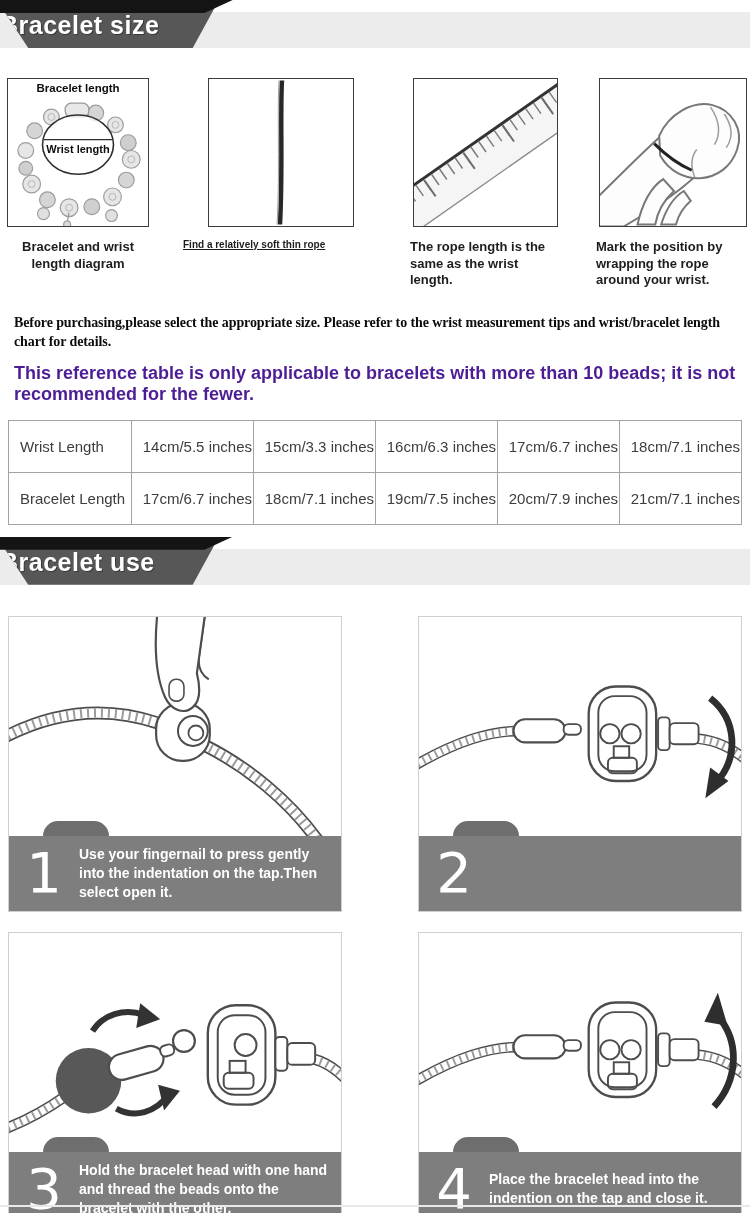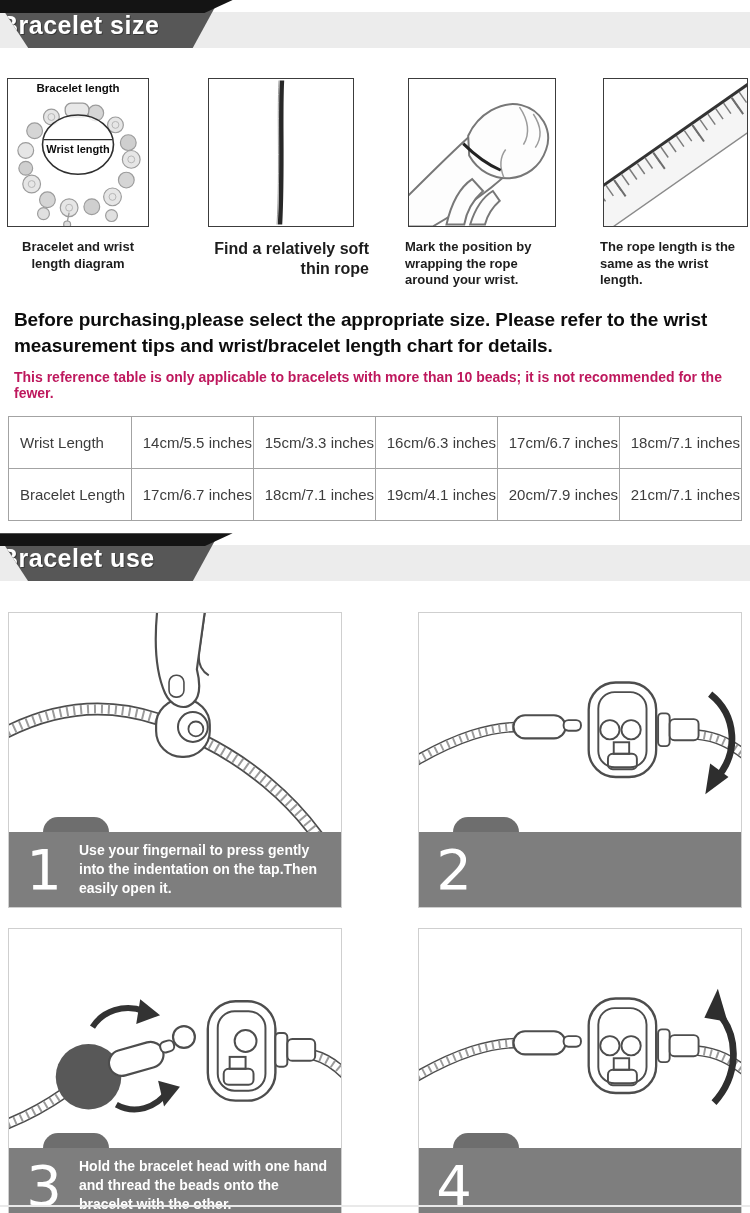--- a/index.html
+++ b/index.html
@@ -22,33 +22,33 @@
   .measure-row{display:flex;margin:28px 0 0 7px;height:208px;}
   .m-col{flex:0 0 auto;}
   .c1{width:176px;} .c2{width:186px;} .c3{width:190px;} .c4{width:191px;}
   .img-box{position:relative;height:149px;border:1.5px solid #3c3c3c;background:#fff;box-sizing:border-box;}
   .c1 .img-box{width:142px;}
   .c2 .img-box{width:146px;margin-left:25px;}
   .c3 .img-box{width:148px;margin-left:39px;}
   .c4 .img-box{width:145px;margin-left:44px;}
   .m-cap{font-size:13px;font-weight:700;color:#1d1d1d;line-height:1.28;margin-top:12px;}
   .c1 .m-cap{width:142px;text-align:center;}
-  .c2 .m-cap{width:186px;text-align:right;font-size:16px;}
+  .c2 .m-cap{width:186px;text-align:left;font-size:10px;text-decoration:underline;}
   .c3 .m-cap{width:158px;margin-left:36px;text-align:left;}
   .c4 .m-cap{width:152px;margin-left:41px;text-align:left;}
   .img-box svg{display:block;width:100%;height:100%;}
   .lbl-top{position:absolute;top:3px;left:0;width:100%;text-align:center;
            font-size:11.5px;font-weight:700;color:#0d0d0d;}
   .lbl-inner{position:absolute;top:64px;left:0;width:100%;text-align:center;
            font-size:11px;font-weight:700;color:#0d0d0d;}
 
   
-  .notice-bold{margin:21px 14px 0;font-size:19px;font-weight:700;color:#0c0c0c;
-               line-height:1.35;letter-spacing:-.1px;}
-  .notice-red{margin:11px 14px 0;font-size:14px;font-weight:700;color:#be185d;}
+  .notice-bold{margin:28px 14px 0;font-size:14px;font-weight:700;color:#0c0c0c;
+               line-height:1.35;letter-spacing:-.1px;font-family:Liberation Serif, serif;}
+  .notice-red{margin:11px 14px 0;font-size:18px;font-weight:700;color:#4c1d95;}
 
   
   .size-table{margin:15px 8px 0;width:734px;border-collapse:collapse;table-layout:fixed;}
   .size-table td{border:1px solid #a3a3a3;height:49px;font-size:15px;color:#3d3d3d;
                  text-align:right;background:#fff;}
   .size-table td.rowlabel{text-align:left;padding-left:11px;width:110px;}
 
   .banner.second{margin-top:12px;}
 
   
@@ -127,69 +127,69 @@
     <figure class="m-col c2" style="margin:0">
       <div class="img-box">
         <svg viewBox="0 0 146 146">
           <path d="M74 0 C 72 36 75 90 72 146" fill="none" stroke="#282828" stroke-width="4.5"></path>
           <path d="M71 0 C 69 36 72 90 69 146" fill="none" stroke="#9a9a9a" stroke-width="1"></path>
         </svg>
       </div>
       <figcaption class="m-cap">Find a relatively soft thin rope</figcaption>
     </figure>
 
+    <figure class="m-col c4" style="margin:0">
+      <div class="img-box">
+        <svg viewBox="0 0 145 146">
+          <g transform="rotate(-35 72 80)">
+            <rect x="-45" y="60" width="240" height="40" rx="3" fill="#f5f5f5" stroke="#8a8a8a" stroke-width="1.4"></rect>
+            <line x1="-45" y1="60" x2="195" y2="60" stroke="#333" stroke-width="3"></line>
+            <line x1="-40" y1="68" x2="192" y2="68" stroke="#7c7c7c" stroke-width="13" stroke-dasharray="1.5 8.2"></line>
+            <line x1="-40" y1="72" x2="192" y2="72" stroke="#6d6d6d" stroke-width="20" stroke-dasharray="2 46.5"></line>
+          </g>
+        </svg>
+      </div>
+      <figcaption class="m-cap">The rope length is the same as the wrist length.</figcaption>
+    </figure>
+
     <figure class="m-col c3" style="margin:0">
       <div class="img-box">
         <svg viewBox="0 0 148 146">
           <path d="M-4 120 C 22 94 42 74 62 56 L 98 96 C 76 116 52 132 24 148 L -4 148 Z" fill="#fdfdfd" stroke="#777" stroke-width="2"></path>
           <path d="M 60 56 C 70 34 94 20 114 25 C 134 30 146 50 139 70 C 133 88 118 98 102 99 C 86 100 70 92 61 76 Z" fill="#fdfdfd" stroke="#777" stroke-width="2"></path>
           <path d="M 112 27 C 121 40 123 54 116 65" fill="none" stroke="#9b9b9b" stroke-width="1.5"></path>
           <path d="M 126 34 C 134 46 135 58 128 68" fill="none" stroke="#9b9b9b" stroke-width="1.5"></path>
           <path d="M 96 98 C 92 88 92 78 98 70" fill="none" stroke="#9b9b9b" stroke-width="1.5"></path>
           <path d="M 55 64 C 66 75 79 85 93 91" fill="none" stroke="#222" stroke-width="3"></path>
           <path d="M 38 146 C 43 124 52 108 64 100 L 75 112 C 64 122 58 134 56 146 Z" fill="#fdfdfd" stroke="#777" stroke-width="2"></path>
           <path d="M 62 146 C 67 130 75 118 85 112 L 92 122 C 83 130 79 138 77 146 Z" fill="#fdfdfd" stroke="#777" stroke-width="2"></path>
         </svg>
       </div>
       <figcaption class="m-cap">Mark the position by wrapping the rope around your wrist.</figcaption>
-    </figure>
-
-    <figure class="m-col c4" style="margin:0">
-      <div class="img-box">
-        <svg viewBox="0 0 145 146">
-          <g transform="rotate(-35 72 80)">
-            <rect x="-45" y="60" width="240" height="40" rx="3" fill="#f5f5f5" stroke="#8a8a8a" stroke-width="1.4"></rect>
-            <line x1="-45" y1="60" x2="195" y2="60" stroke="#333" stroke-width="3"></line>
-            <line x1="-40" y1="68" x2="192" y2="68" stroke="#7c7c7c" stroke-width="13" stroke-dasharray="1.5 8.2"></line>
-            <line x1="-40" y1="72" x2="192" y2="72" stroke="#6d6d6d" stroke-width="20" stroke-dasharray="2 46.5"></line>
-          </g>
-        </svg>
-      </div>
-      <figcaption class="m-cap">The rope length is the same as the wrist length.</figcaption>
     </figure>
   </div>
 
   <p class="notice-bold">Before purchasing,please select the appropriate size. Please refer to the wrist measurement tips and wrist/bracelet length chart for details.</p>
   <p class="notice-red">This reference table is only applicable to bracelets with more than 10 beads; it is not recommended for the fewer.</p>
 
   <table class="size-table">
     <tbody>
       <tr>
         <td class="rowlabel">Wrist Length</td>
         <td>14cm/5.5 inches</td>
         <td>15cm/3.3 inches</td>
         <td>16cm/6.3 inches</td>
         <td>17cm/6.7 inches</td>
         <td>18cm/7.1 inches</td>
       </tr>
       <tr>
         <td class="rowlabel">Bracelet Length</td>
         <td>17cm/6.7 inches</td>
         <td>18cm/7.1 inches</td>
-        <td>19cm/4.1 inches</td>
+        <td>19cm/7.5 inches</td>
         <td>20cm/7.9 inches</td>
         <td>21cm/7.1 inches</td>
       </tr>
     </tbody>
   </table>
 
   <header class="banner second">
     <div class="banner-bar"></div>
     <div class="banner-shape">
       <div class="banner-body">
@@ -214,21 +214,21 @@
           <circle cx="185" cy="114" r="15" fill="#fff" stroke="#4d4d4d" stroke-width="2"></circle>
           <circle cx="188" cy="116" r="7.5" fill="#fff" stroke="#4d4d4d" stroke-width="1.8"></circle>
           <path d="M197 -2 L 191 40 C 190 52 194 58 201 62" fill="none" stroke="#4d4d4d" stroke-width="2"></path>
           <path d="M149 -2 C 146 30 148 60 157 80 C 163 93 176 98 185 90 C 193 83 192 68 189 56 L 197 -2 Z" fill="#fff" stroke="#4d4d4d" stroke-width="2.2"></path>
           <rect x="161" y="62" width="15" height="22" rx="7" fill="#fff" stroke="#4d4d4d" stroke-width="1.6"></rect>
         </svg>
       </div>
       <div class="step-bar">
         <div class="bump"></div>
         <span class="step-num">1</span>
-        <p class="step-text">Use your fingernail to press gently into the indentation on the tap.Then easily open it.</p>
+        <p class="step-text">Use your fingernail to press gently into the indentation on the tap.Then select open it.</p>
       </div>
     </div>
 
     <div class="step-panel">
       <div class="step-img">
         <svg viewBox="0 0 334 219">
           <path d="M-8 152 C 40 124 74 114 106 114" fill="none" stroke="#4d4d4d" stroke-width="11"></path>
           <path d="M-8 152 C 40 124 74 114 106 114" fill="none" stroke="#fff" stroke-width="8"></path>
           <path d="M-8 152 C 40 124 74 114 106 114" fill="none" stroke="#9b9b9b" stroke-width="8" stroke-dasharray="2 5"></path>
           <path d="M288 122 C 310 124 324 132 342 146" fill="none" stroke="#4d4d4d" stroke-width="11"></path>
@@ -308,18 +308,19 @@
           <rect x="196" y="142" width="30" height="16" rx="5" fill="none" stroke="#4d4d4d" stroke-width="2"></rect>
           <rect x="248" y="100" width="12" height="34" rx="4" fill="#fff" stroke="#4d4d4d" stroke-width="2"></rect>
           <rect x="260" y="106" width="30" height="22" rx="5" fill="#fff" stroke="#4d4d4d" stroke-width="2"></rect>
           <path d="M 306 176 C 330 150 334 110 310 82" fill="none" stroke="#2e2e2e" stroke-width="7"></path>
           <polygon points="296,88 310,58 320,92" fill="#2e2e2e"></polygon>
         </svg>
       </div>
       <div class="step-bar">
         <div class="bump"></div>
         <span class="step-num">4</span>
+        <p class="step-text">Place the bracelet head into the indention on the tap and close it.</p>
       </div>
     </div>
   </div>
 
   <div class="footer-line"></div>
 </div>
 
 </body></html>

